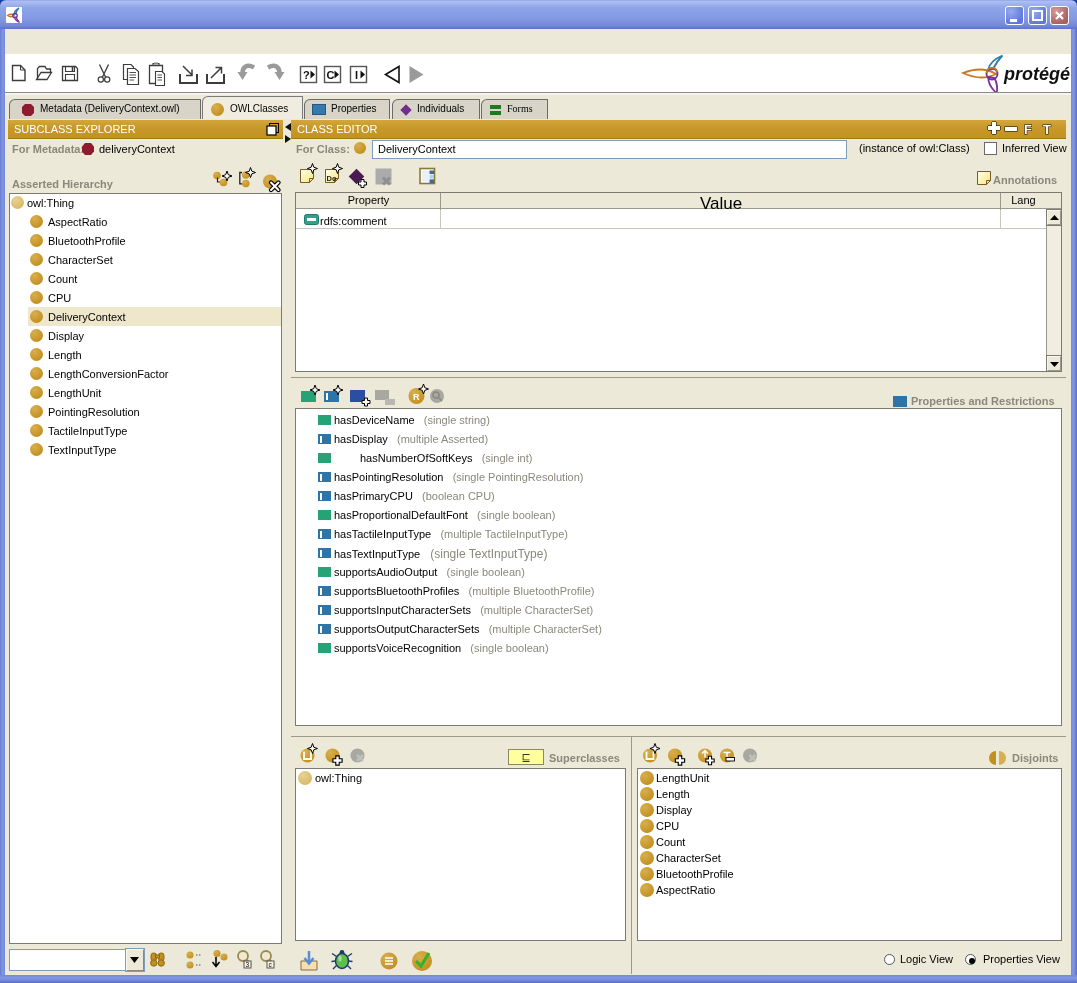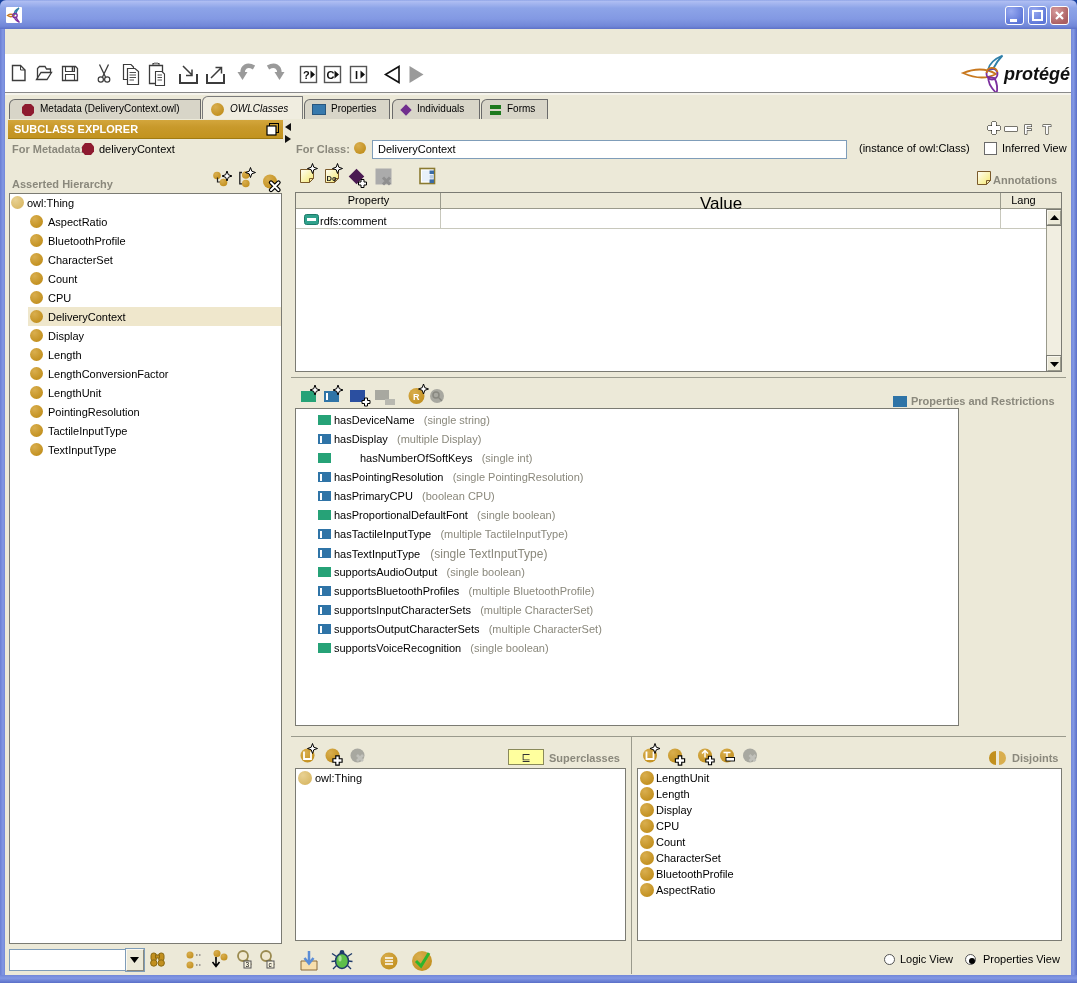--- a/index.html
+++ b/index.html
@@ -33,25 +33,25 @@
 #toolbar { left:5px; top:54px; width:1066px; height:38px; background:#fff; }
 #tbsep1 { left:5px; top:92px; width:1066px; height:1px; background:#8a8a8a; }
 #tbsep2 { left:5px; top:93px; width:1066px; height:2px; background:#f6f4ec; }
 
 
 #tabrow { left:5px; top:95px; width:1066px; height:24px; background:#ece9d8; }
 .tab { position:absolute; bottom:0; height:20px; background:#d8d5c8; border:1px solid #6a6a6a; border-bottom:none;
   border-radius:6px 1px 0 0; font-size:10px; color:#000; white-space:nowrap; }
 .tab.sel { height:23px; background:#f0ede0; border-color:#7a7a7a; }
 .tab span.lbl { position:absolute; top:3px; }
-.tab.sel span.lbl { top:6px;font-style:italic; }
+.tab.sel span.lbl { top:6px; }
 
 
 .goldhdr { background:linear-gradient(#d3a63c, #c8992b 40%, #c2931f); border-bottom:1px solid #a07a12;
-  color:#fff; font-weight:bold; font-size:11px; }
+  color:#fff; font-weight:normal; font-size:11px; }
 .glabel { color:#8a887c; font-weight:bold; font-size:11px; }
 .whitebox { background:#fff; border:1px solid #7b7b73; }
 .gc { border-radius:50%; background:radial-gradient(circle at 35% 30%, #d9ae4e, #c2901f 75%); }
 .gc.pale { background:radial-gradient(circle at 35% 30%, #e8d193, #d9b967 75%); }
 .treetxt { font-size:11px; color:#000; }
 
 
 .sbtn { background:#ece9d8; border:1px solid; border-color:#f8f6ee #9a9a8c #9a9a8c #f8f6ee; outline:1px solid #7b7b73; }
 </style>
 </head>
@@ -176,21 +176,21 @@
     <div class="tab" style="left:299px; width:86px;">
       <span style="position:absolute;left:7px;top:4px;width:14px;height:11px;background:#3779ad;border:1px solid #28567e;"></span>
       <span class="lbl" style="left:26px">Properties</span>
     </div>
     <div class="tab" style="left:387px; width:88px;">
       <svg width="16" height="16" style="position:absolute;left:5px;top:2px">
           <rect x="4" y="4" width="8" height="8" fill="#702e8e" transform="rotate(45 8 8)"></rect>
         </svg>
       <span class="lbl" style="left:24px">Individuals</span>
     </div>
-    <div class="tab" style="left:476px; width:67px;">
+    <div class="tab" style="left:476px; width:67px;font-family:Liberation Serif, serif;">
       <span style="position:absolute;left:8px;top:5px;width:11px;height:4px;background:#1e7a1e;"></span>
       <span style="position:absolute;left:8px;top:11px;width:11px;height:4px;background:#1e7a1e;"></span>
       <span class="lbl" style="left:25px">Forms</span>
     </div>
   </div>
 
   <div class="abs goldhdr" style="left:8px; top:120px; width:275px; height:19px;">
     <span style="position:absolute; left:6px; top:3px;">SUBCLASS EXPLORER</span>
     <svg width="15" height="15" style="position:absolute; right:3px; top:2px;">
       <rect x="4.5" y="1.5" width="9" height="9" fill="none" stroke="#000" stroke-width="1"></rect>
@@ -395,20 +395,23 @@
     <span class="gc" style="position:absolute;left:21px;top:250px;width:13px;height:13px;"></span>
     <span class="treetxt" style="position:absolute;left:39px;top:251px;">TextInputType</span>
   </div>
 
   <div class="abs" style="left:9px; top:949px; width:117px; height:22px; background:#fff; border:1px solid #7f9db9;"></div>
   <div class="abs" style="left:126px; top:949px; width:18px; height:22px; background:#ece9d8; border:1px solid; border-color:#fbf9f1 #8a887c #8a887c #fbf9f1; outline:1px solid #7f9db9;"></div>
   <svg class="abs" width="10" height="8" style="left:130px; top:957px;">
       <polygon points="0,0 9,0 4.5,6" fill="#000"></polygon>
     </svg>
 
+  <div class="abs goldhdr" style="left:291px; top:120px; width:775px; height:19px;">
+    <span style="position:absolute; left:6px; top:3px;">CLASS EDITOR</span>
+  </div>
   <div class="abs glabel" style="left:296px; top:143px;">For Class:</div>
   <span class="abs gc" style="left:354px; top:142px; width:12px; height:12px;"></span>
   <div class="abs" style="left:372px; top:140px; width:475px; height:19px; background:#fff; border:1px solid #7f9db9;"></div>
   <div class="abs treetxt" style="left:378px; top:143px;">DeliveryContext</div>
   <div class="abs treetxt" style="left:859px; top:142px;">(instance of owl:Class)</div>
   <div class="abs" style="left:984px; top:142px; width:13px; height:13px; background:#fff; border:1px solid #6a6a6a;"></div>
   <div class="abs treetxt" style="left:1002px; top:142px;">Inferred View</div>
 
   <div class="abs glabel" style="left:993px; top:174px;">Annotations</div>
 
@@ -436,26 +439,26 @@
       </svg>
     <div class="sbtn" style="position:absolute;left:751px;top:163px;width:14px;height:15px;"></div>
     <svg style="position:absolute;left:754px;top:169px;" width="9" height="6">
         <polygon points="0,0 9,0 4.5,5" fill="#000"></polygon>
       </svg>
   </div>
 
   <div class="abs" style="left:291px; top:377px; width:775px; height:1px; background:#9a9a8c;"></div>
   <div class="abs glabel" style="left:911px; top:395px;">Properties and Restrictions</div>
   <div class="abs" style="left:893px; top:396px; width:14px; height:11px; background:#2f74a7;"></div>
-  <div class="abs whitebox" id="proplist" style="left:295px; top:408px; width:664px; height:318px;">
+  <div class="abs whitebox" id="proplist" style="left:295px; top:408px; width:767px; height:318px;">
     <span style="position:absolute;left:22px;top:6px;width:13px;height:10px;background:#26a277;"></span>
       <span class="treetxt" style="position:absolute;left:38px;top:5px;white-space:pre;">hasDeviceName<span style="color:#8a887c;font-size:11px;">   (single string)</span></span>
     <span style="position:absolute;left:22px;top:25px;width:13px;height:10px;background:#2f74a7;"></span>
       <span style="position:absolute;left:24px;top:27px;width:2px;height:7px;background:#fff;"></span>
-      <span class="treetxt" style="position:absolute;left:38px;top:24px;white-space:pre;">hasDisplay<span style="color:#8a887c;font-size:11px;">   (multiple Display)</span></span>
+      <span class="treetxt" style="position:absolute;left:38px;top:24px;white-space:pre;">hasDisplay<span style="color:#8a887c;font-size:11px;">   (multiple Asserted)</span></span>
     <span style="position:absolute;left:22px;top:44px;width:13px;height:10px;background:#26a277;"></span>
       <span class="treetxt" style="position:absolute;left:38px;top:43px;white-space:pre;padding-left:26px;">hasNumberOfSoftKeys<span style="color:#8a887c;font-size:11px;">   (single int)</span></span>
     <span style="position:absolute;left:22px;top:63px;width:13px;height:10px;background:#2f74a7;"></span>
       <span style="position:absolute;left:24px;top:65px;width:2px;height:7px;background:#fff;"></span>
       <span class="treetxt" style="position:absolute;left:38px;top:62px;white-space:pre;">hasPointingResolution<span style="color:#8a887c;font-size:11px;">   (single PointingResolution)</span></span>
     <span style="position:absolute;left:22px;top:82px;width:13px;height:10px;background:#2f74a7;"></span>
       <span style="position:absolute;left:24px;top:84px;width:2px;height:7px;background:#fff;"></span>
       <span class="treetxt" style="position:absolute;left:38px;top:81px;white-space:pre;">hasPrimaryCPU<span style="color:#8a887c;font-size:11px;">   (boolean CPU)</span></span>
     <span style="position:absolute;left:22px;top:101px;width:13px;height:10px;background:#26a277;"></span>
       <span class="treetxt" style="position:absolute;left:38px;top:100px;white-space:pre;">hasProportionalDefaultFont<span style="color:#8a887c;font-size:11px;">   (single boolean)</span></span>

